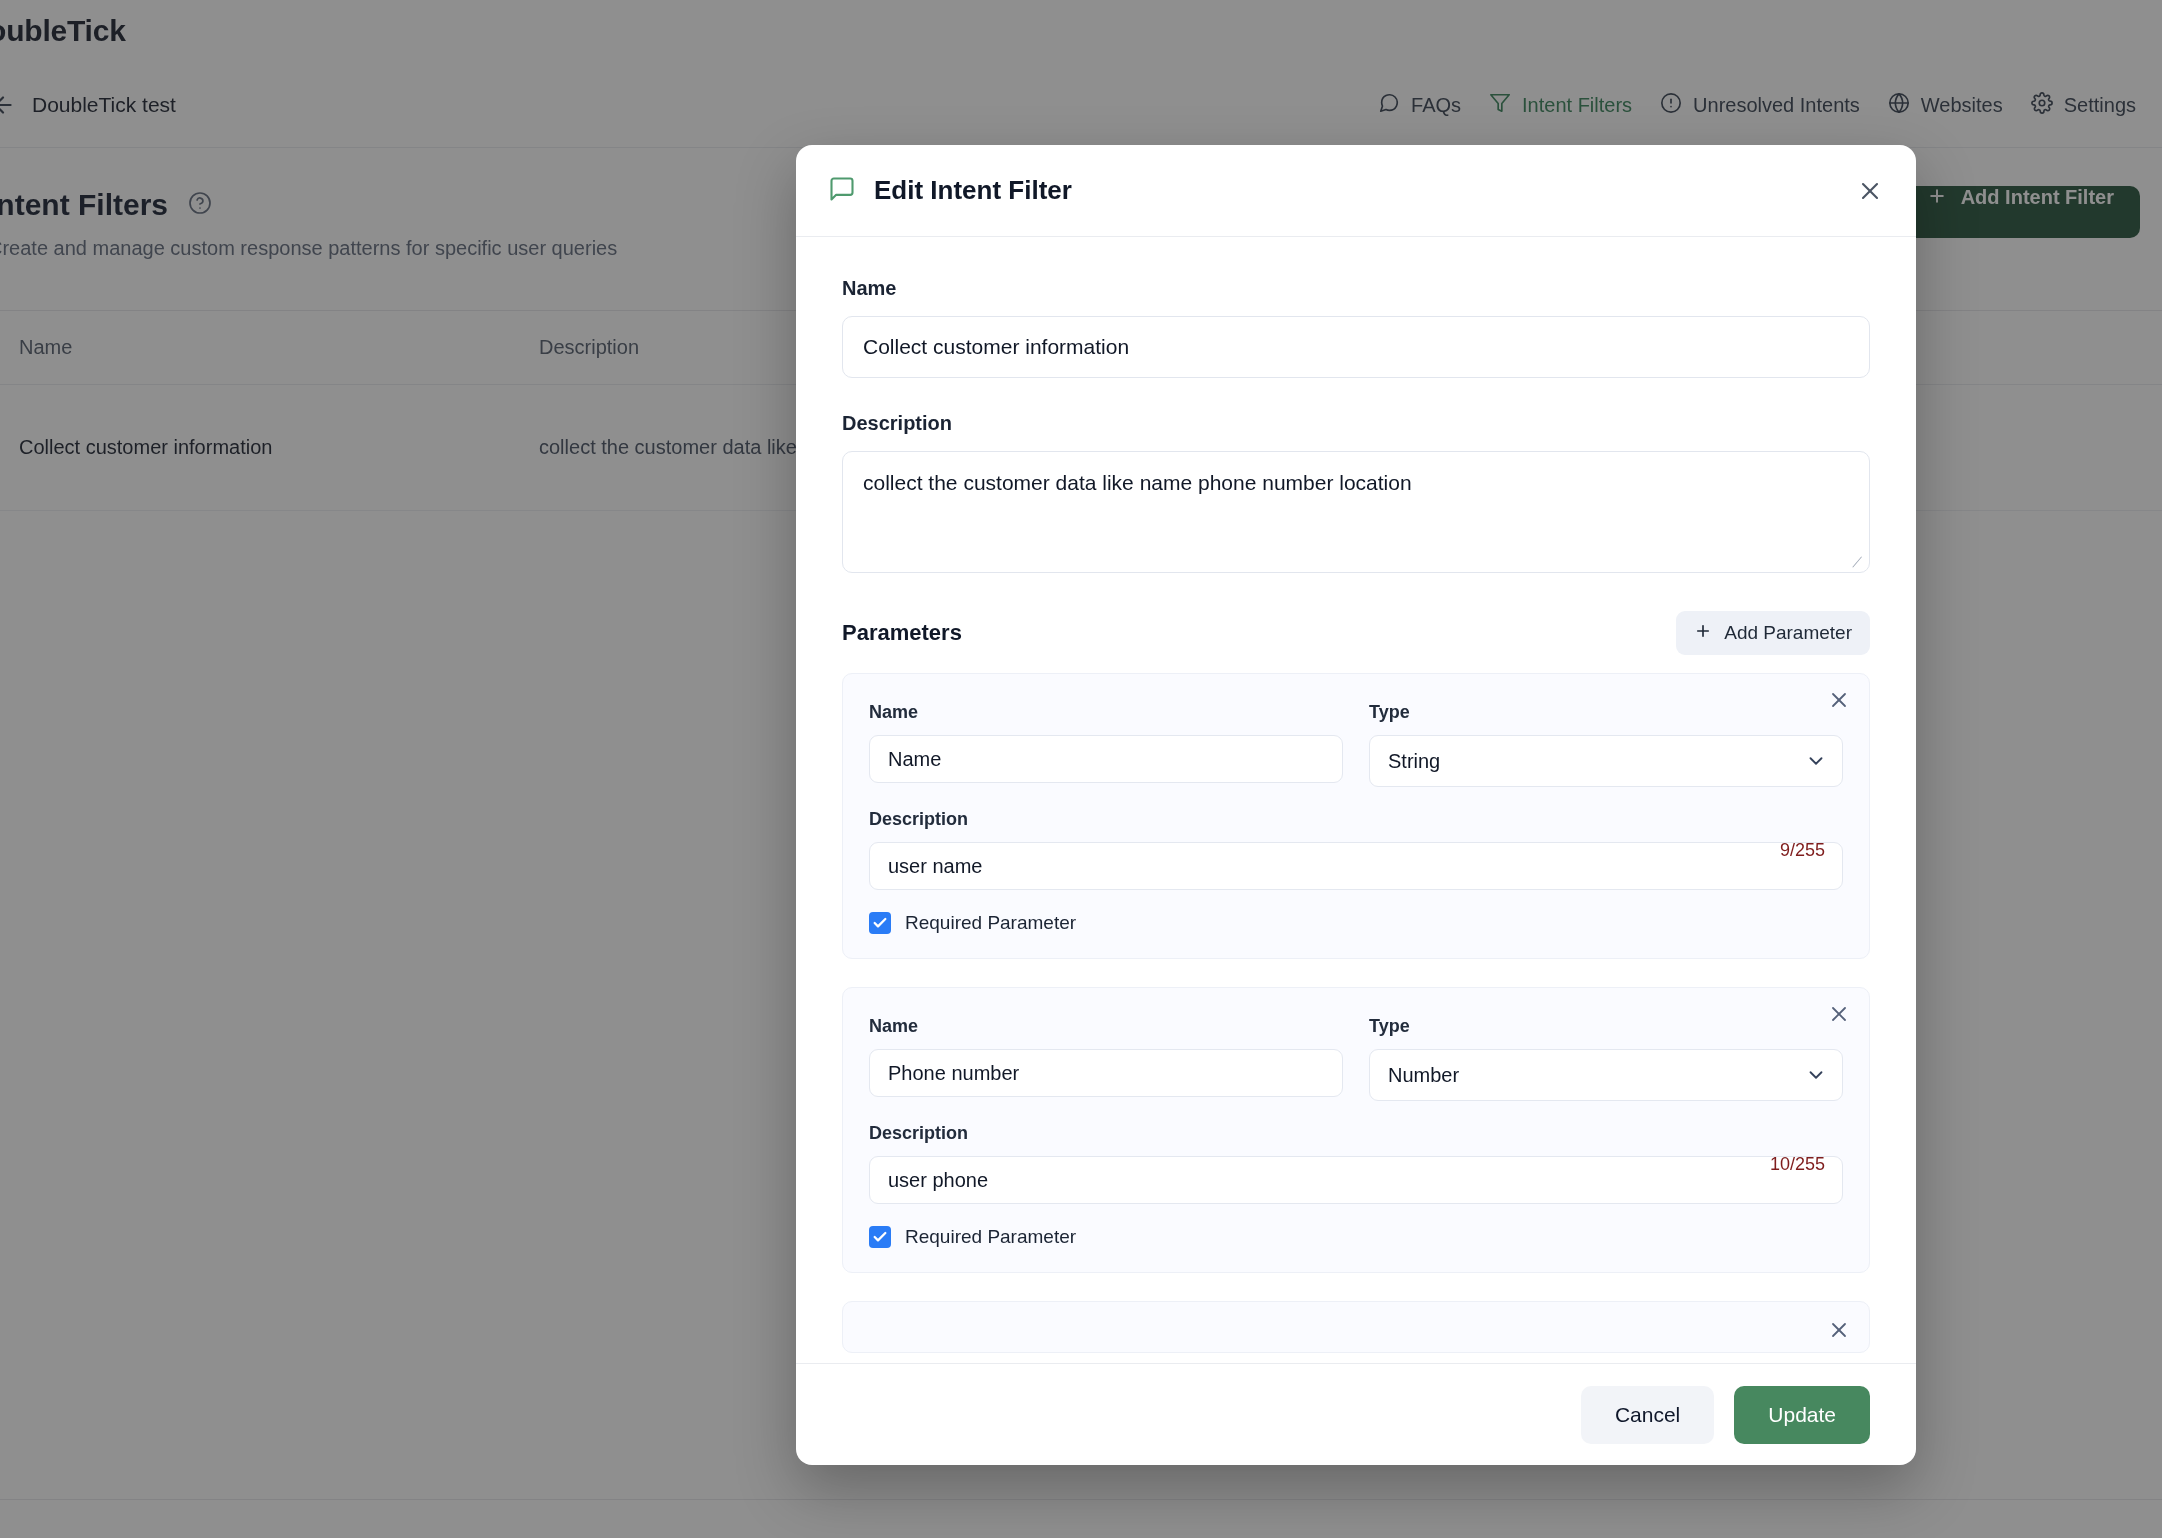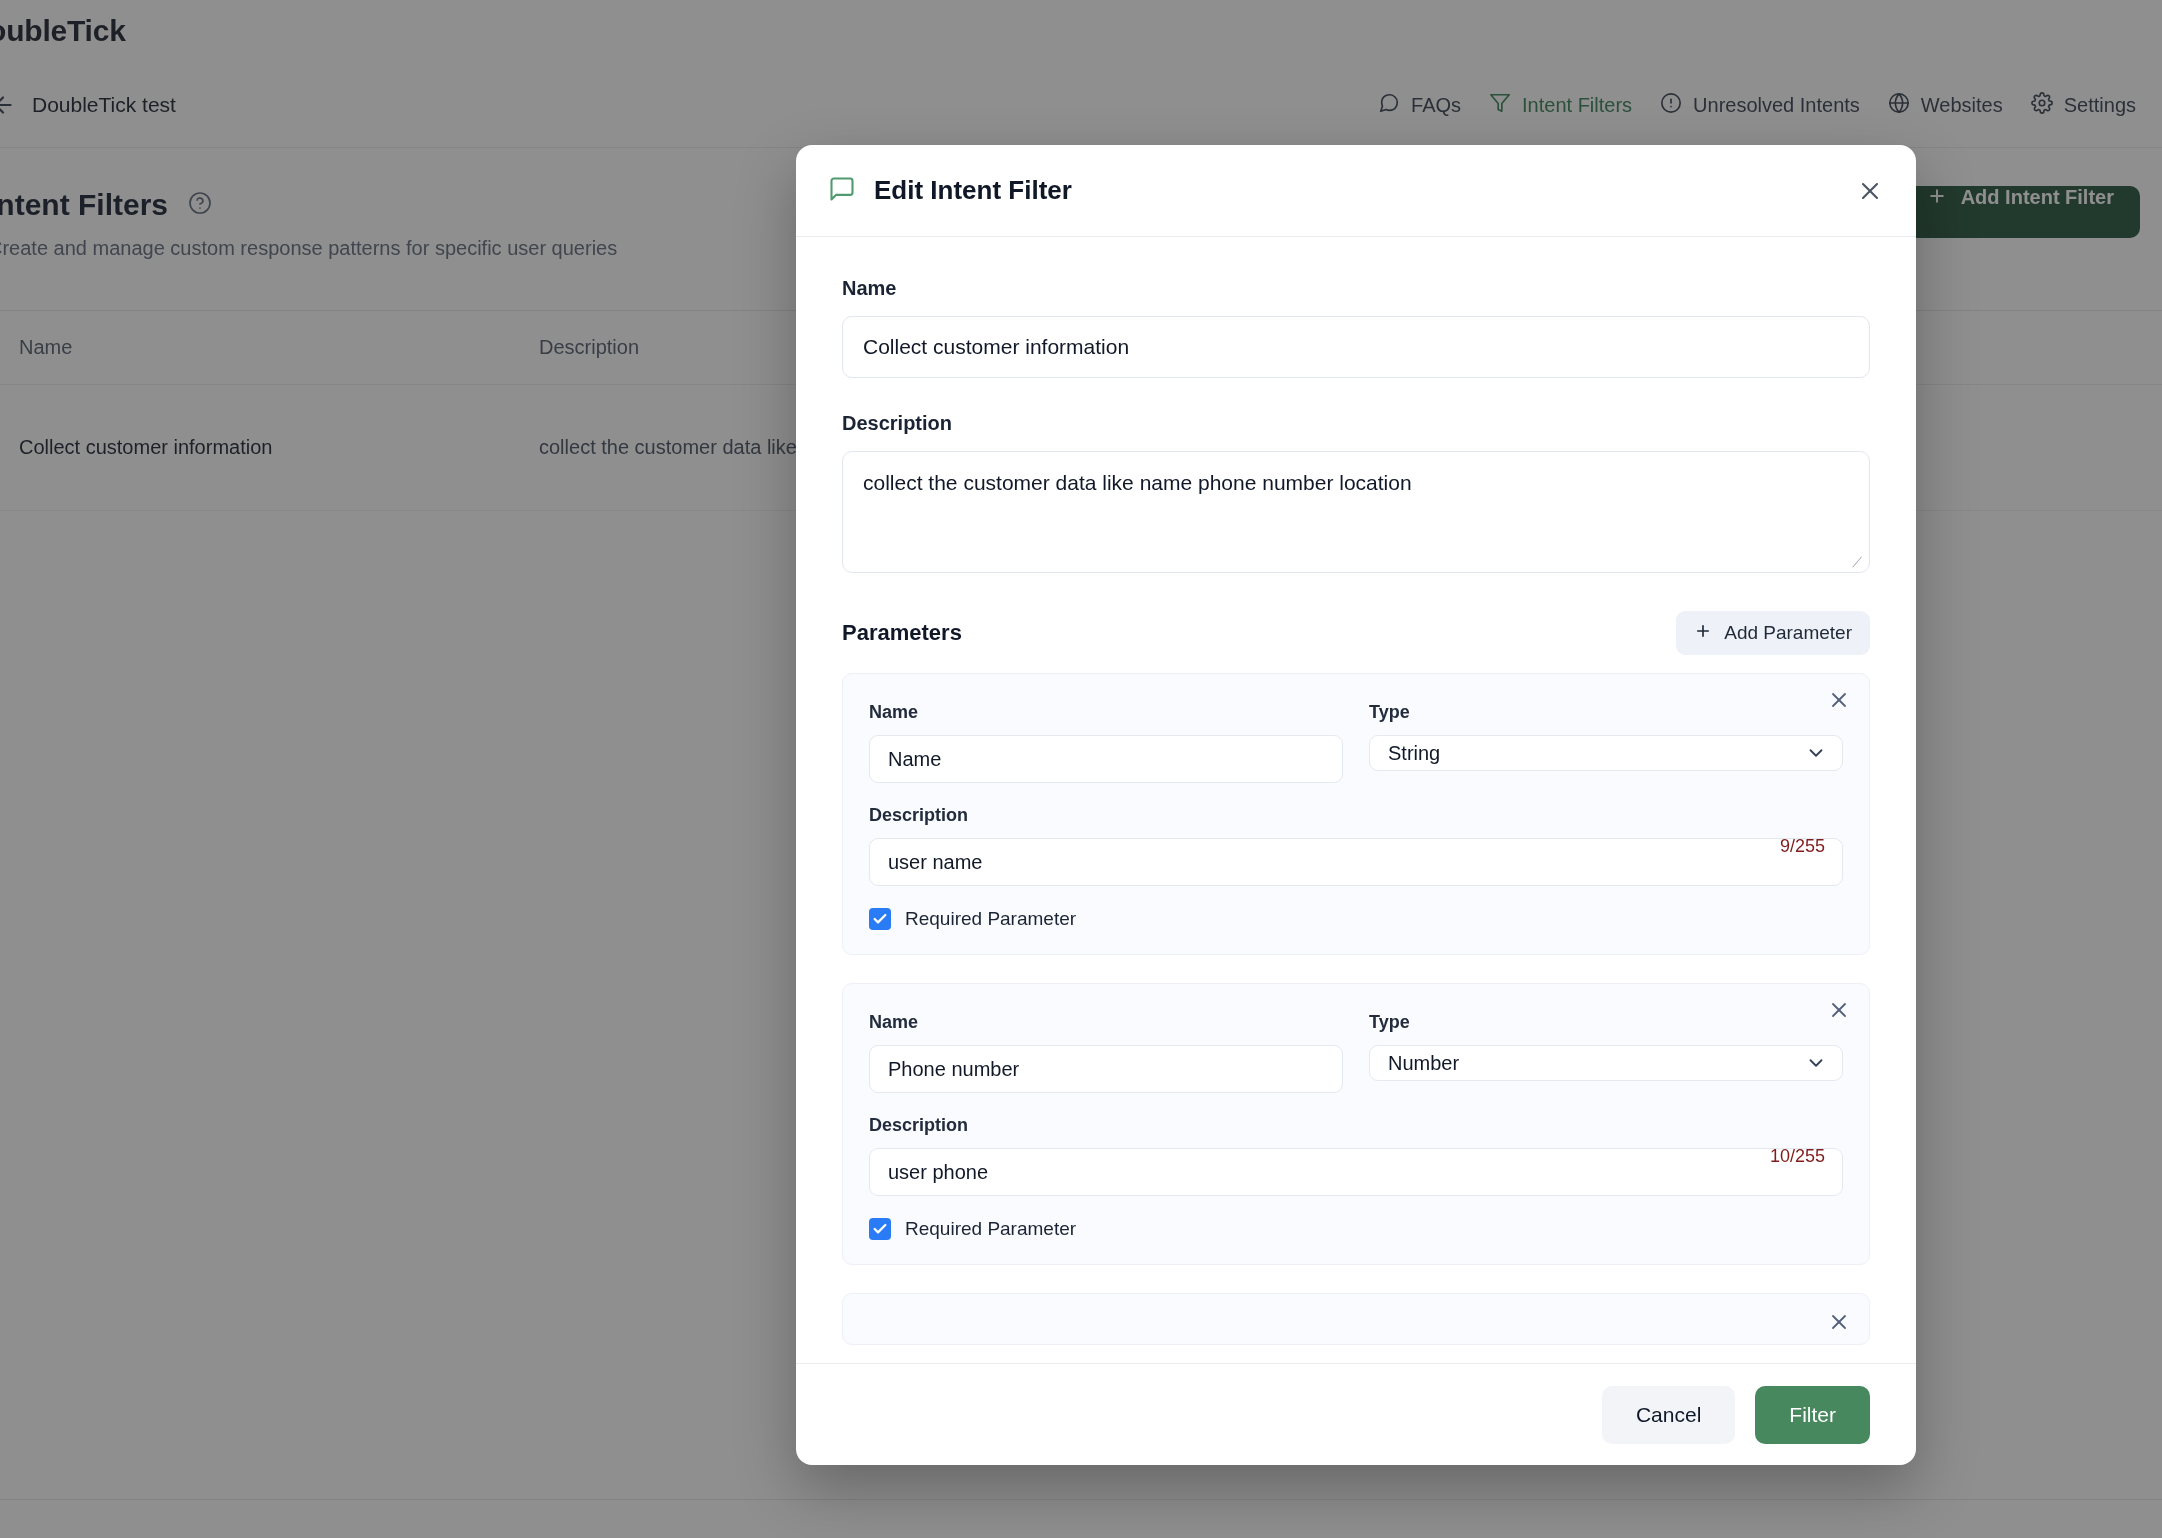--- a/index.html
+++ b/index.html
@@ -146,21 +146,21 @@
   .param-row { display: flex; gap: 26px; }
   .param-col { flex: 1; min-width: 0; }
   .small-label { font-size: 18px; font-weight: 600; color: #222c3c; }
   .param-input {
     margin-top: 12px; width: 100%; height: 48px; background: #ffffff;
     border: 1px solid #e4e8f0; border-radius: 9px;
     font-family: inherit; font-size: 20px; color: #111827; padding: 0 18px;
   }
   .param-select-wrap { position: relative; margin-top: 12px; }
   .param-select {
-    width: 100%; height: 36px; background: #ffffff;
+    width: 100%; height: 52px; background: #ffffff;
     border: 1px solid #e4e8f0; border-radius: 9px;
     font-family: inherit; font-size: 20px; color: #111827; padding: 0 44px 0 18px;
     appearance: none; -webkit-appearance: none; cursor: pointer;
   }
   .select-chevron {
     position: absolute; right: 16px; top: 50%; transform: translateY(-50%);
     color: #34415a; pointer-events: none; line-height: 0;
   }
   .param-desc-block { margin-top: 22px; position: relative; }
   .counter {
@@ -449,17 +449,17 @@
               <line x1="18" y1="6" x2="6" y2="18"></line>
               <line x1="6" y1="6" x2="18" y2="18"></line>
             </svg>
         </span>
       </div>
 
     </div>
 
     <div class="modal-footer">
       <button class="btn-cancel">Cancel</button>
-      <button class="btn-update">Filter</button>
+      <button class="btn-update">Update</button>
     </div>
   </div>
 
 </div>
 
 </body></html>

